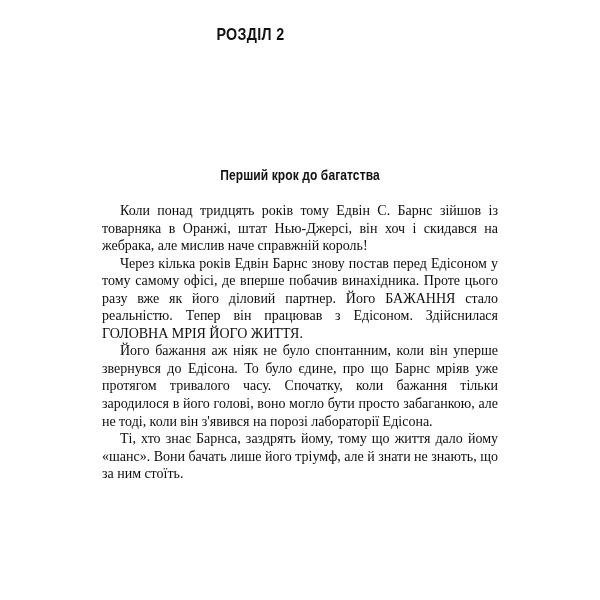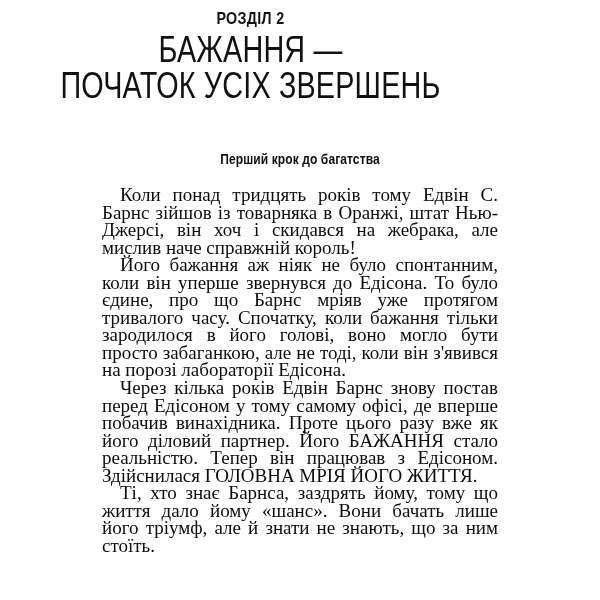--- a/index.html
+++ b/index.html
@@ -21,20 +21,21 @@
     width: 600px;
     height: 600px;
     box-sizing: border-box;
   }
 
   
   .chapter-head {
     width: 501px;
     text-align: center;
     padding-top: 9px;
+    margin-top: 16px;
   }
 
   .chapter-number {
     font-family: "Liberation Sans Narrow", "Liberation Sans", "DejaVu Sans", sans-serif;
     font-weight: 700;
     font-size: 17px;
     letter-spacing: 0.4px;
     line-height: 19px;
     color: #111111;
     transform: scaleX(0.84);
@@ -87,48 +88,44 @@
   .body-column {
     position: absolute;
     top: 186px;
     left: 102px;
     width: 396px;
   }
 
   .body-paragraph {
     margin: 0;
     padding: 0;
-    font-size: 19px;
+    font-size: 14px;
     line-height: 17.55px;
     text-align: justify;
     text-justify: inter-word;
     text-indent: 18px;
     hyphens: manual;
     word-spacing: -0.1px;
   }
 
   .body-paragraph--first {
     text-indent: 18px;
   }
 </style>
 </head>
 <body>
 
 <div class="page">
 
   <div class="chapter-head">
     <div class="chapter-number">РОЗДІЛ 2</div>
-    <h1 class="chapter-title">
-      <span class="t-line t-line--1">БАЖАННЯ —</span>
-      <span class="t-line t-line--2">ПОЧАТОК УСІХ ЗВЕРШЕНЬ</span>
-    </h1>
   </div>
 
   <h2 class="section-subhead">Перший крок до багатства</h2>
 
   <div class="body-column">
     <p class="body-paragraph body-paragraph--first">Коли понад тридцять років тому Едвін С. Барнс зійшов із товарняка в Оранжі, штат Нью-Джерсі, він хоч і скидався на жебрака, але мислив наче справжній король!</p>
+    <p class="body-paragraph">Через кілька років Едвін Барнс знову постав перед Едісоном у тому самому офісі, де вперше побачив винахідника. Проте цього разу вже як його діловий партнер. Його БАЖАННЯ стало реальністю. Тепер він працював з Едісоном. Здійснилася ГОЛОВНА МРІЯ ЙОГО ЖИТТЯ.</p>
     <p class="body-paragraph">Його бажання аж ніяк не було спонтанним, коли він уперше звернувся до Едісона. То було єдине, про що Барнс мріяв уже протягом тривалого часу. Спочатку, коли бажання тільки зародилося в його голові, воно могло бути просто забаганкою, але не тоді, коли він з'явився на порозі лабораторії Едісона.</p>
-    <p class="body-paragraph">Через кілька років Едвін Барнс знову постав перед Едісоном у тому самому офісі, де вперше побачив винахідника. Проте цього разу вже як його діловий партнер. Його БАЖАННЯ стало реальністю. Тепер він працював з Едісоном. Здійснилася ГОЛОВНА МРІЯ ЙОГО ЖИТТЯ.</p>
     <p class="body-paragraph">Ті, хто знає Барнса, заздрять йому, тому що життя дало йому «шанс». Вони бачать лише його тріумф, але й знати не знають, що за ним стоїть.</p>
   </div>
 
 </div>
 
 </body></html>

